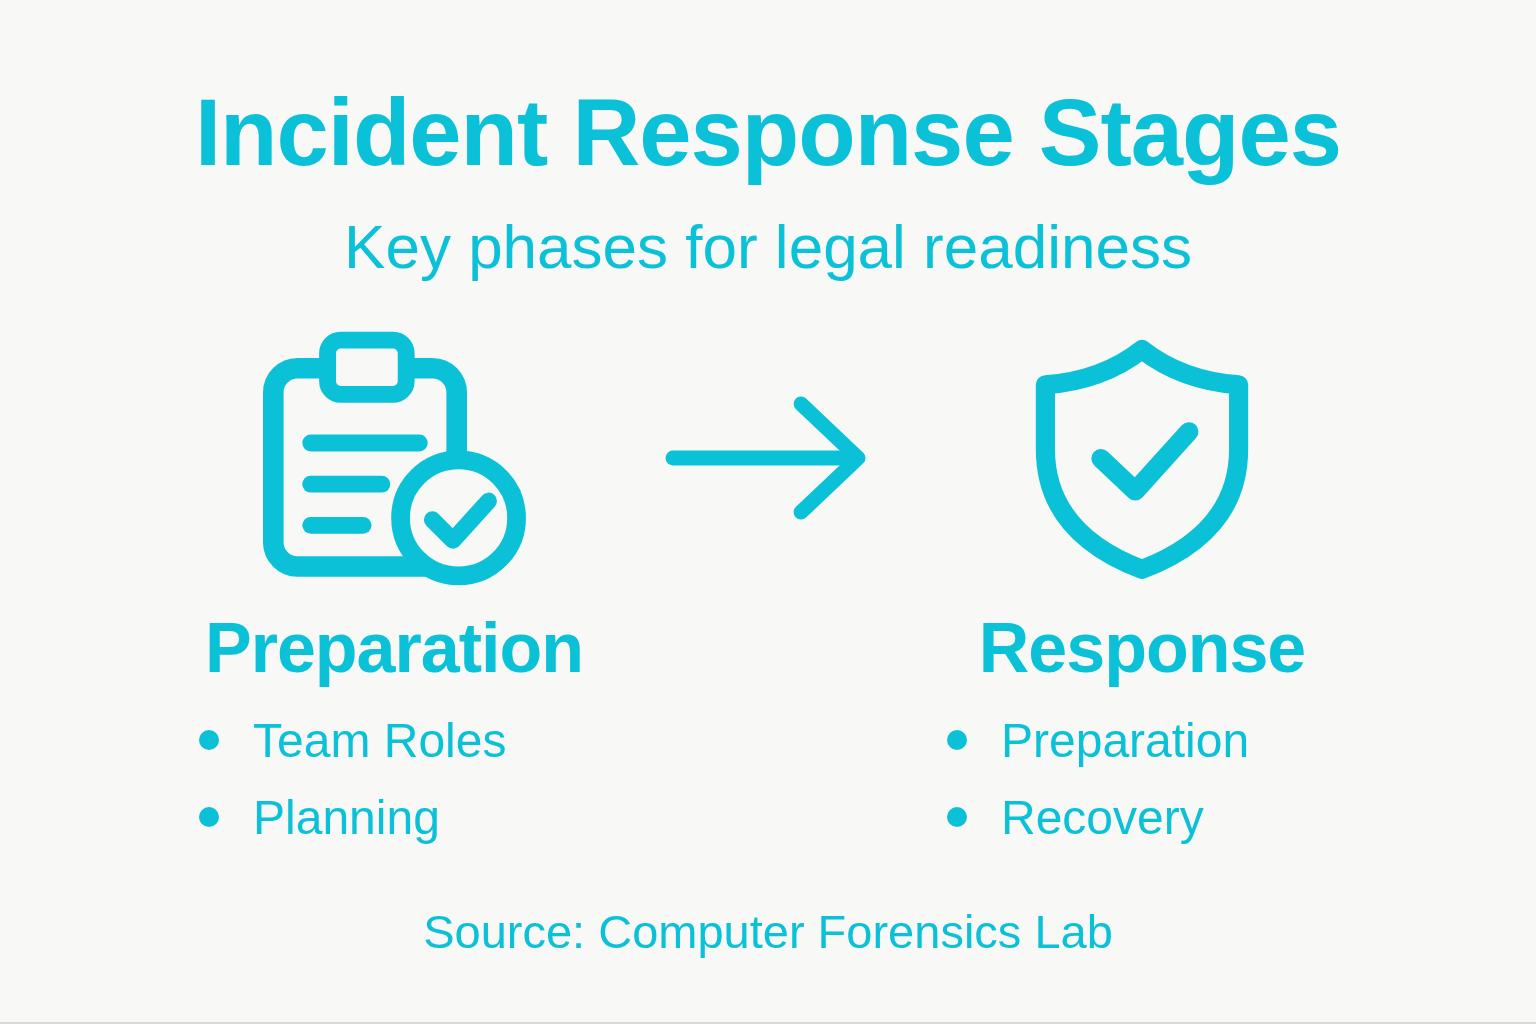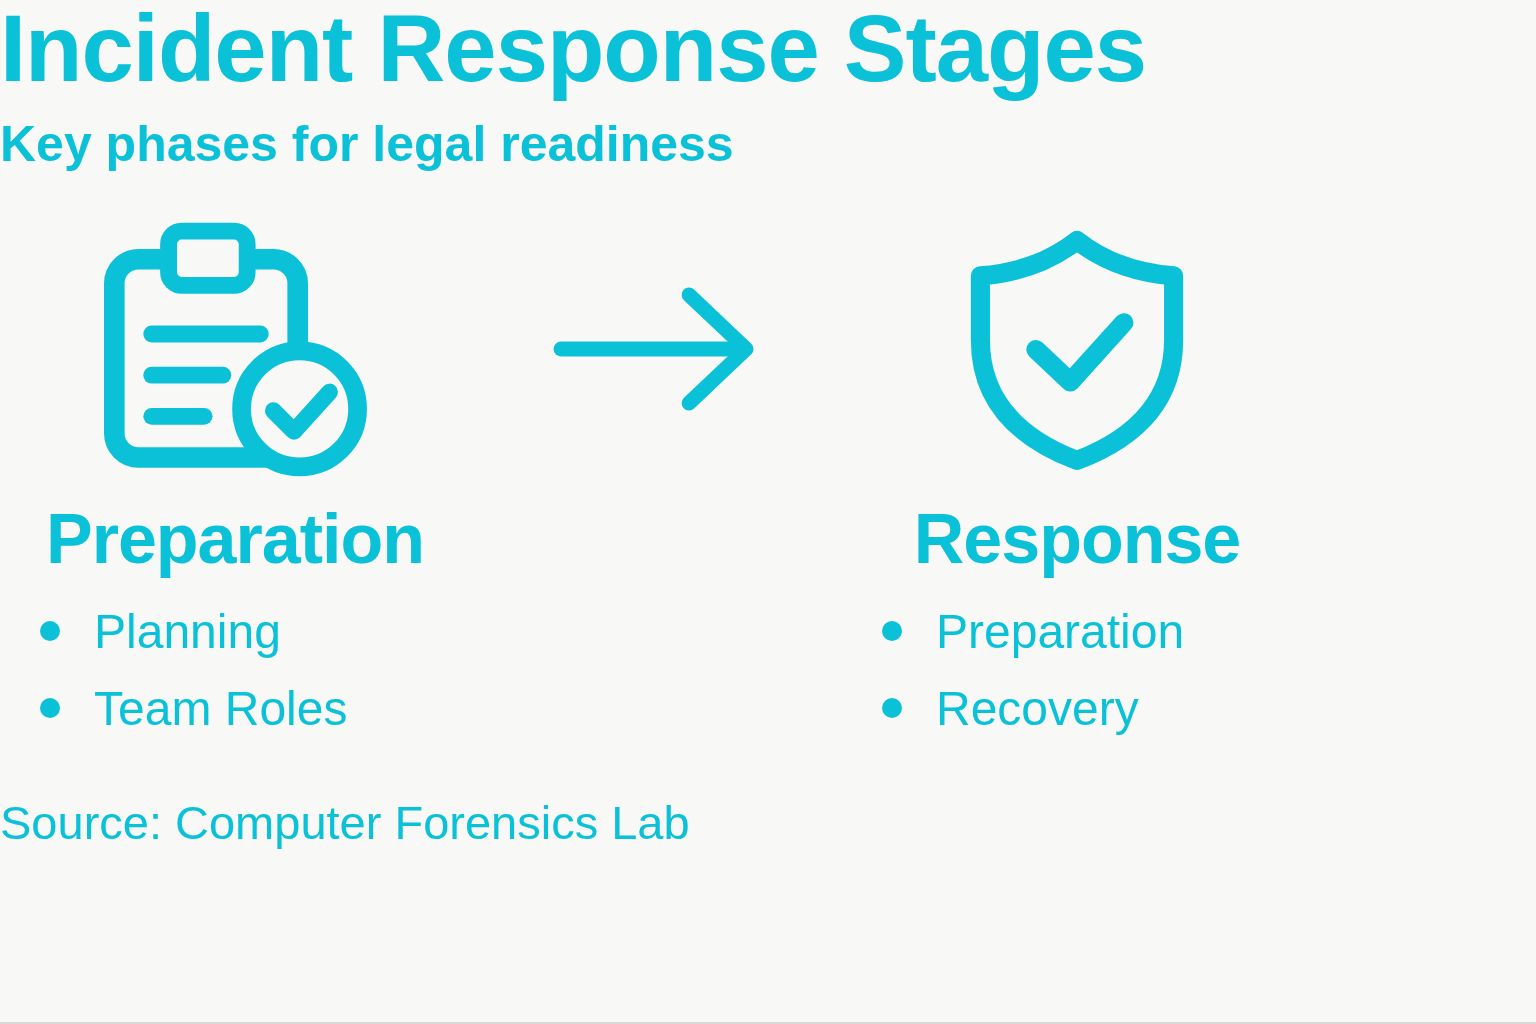--- a/index.html
+++ b/index.html
@@ -14,44 +14,44 @@
     background: var(--bg);
     color: var(--accent);
     font-family: "Liberation Sans", sans-serif;
     overflow: hidden;
   }
   .poster {
     width: 1536px;
     height: 1024px;
     display: flex;
     flex-direction: column;
-    align-items: flex-start;
+    align-items: center;
+    padding-top: 84px;
     position: relative;
     border-bottom: 2px solid #d9d9d9;
   }
   .title {
     margin: 0;
     font-size: 94px;
     font-weight: 700;
     letter-spacing: -1px;
     line-height: 1.05;
     text-align: center;
   }
   .subtitle {
-    margin-top: 16px;
-    font-size: 50px;
-    font-weight: 700;
+    margin-top: 28px;
+    font-size: 62px;
+    font-weight: 400;
     text-align: center;
   }
   .stages-row {
     margin-top: 44px;
     display: flex;
     align-items: flex-start;
     justify-content: center;
-    gap: 47px;
   }
   .stage {
     width: 470px;
     display: flex;
     flex-direction: column;
     align-items: center;
   }
   .icon-wrap {
     height: 265px;
     display: flex;
@@ -123,25 +123,25 @@
           <path d="M56 168 H132" stroke="currentColor" stroke-width="18" stroke-linecap="round"></path>
           <path d="M56 212 H112" stroke="currentColor" stroke-width="18" stroke-linecap="round"></path>
           <circle cx="214" cy="204" r="62" fill="var(--bg)" stroke="currentColor" stroke-width="20"></circle>
           <polyline points="186,206 208,228 246,186" stroke="currentColor" stroke-width="18" stroke-linecap="round" stroke-linejoin="round" fill="none"></polyline>
         </svg>
       </div>
       <div class="stage-label">Preparation</div>
       <ul class="bullets">
         <li class="bullet">
           <span class="dot"></span>
-          <span class="bullet-text">Planning</span>
+          <span class="bullet-text">Team Roles</span>
         </li>
         <li class="bullet">
           <span class="dot"></span>
-          <span class="bullet-text">Team Roles</span>
+          <span class="bullet-text">Planning</span>
         </li>
       </ul>
     </div>
 
     <div class="arrow-wrap">
       <svg width="207" height="133" viewBox="0 0 210 135" fill="none" aria-hidden="true">
         <path d="M8 67 H192" stroke="currentColor" stroke-width="15" stroke-linecap="round"></path>
         <polyline points="138,12 196,67 138,122" stroke="currentColor" stroke-width="15" stroke-linecap="round" stroke-linejoin="round" fill="none"></polyline>
       </svg>
     </div>

